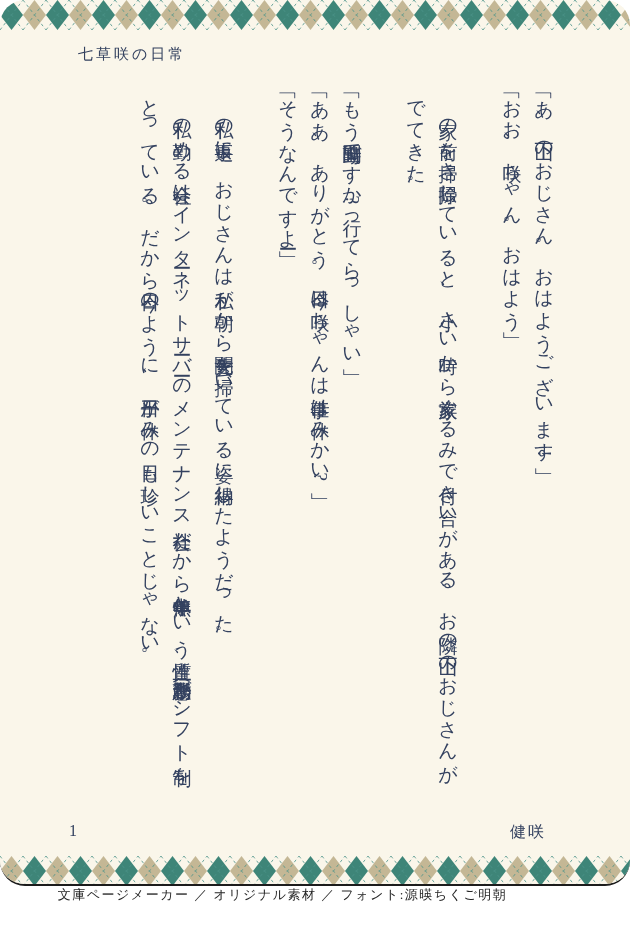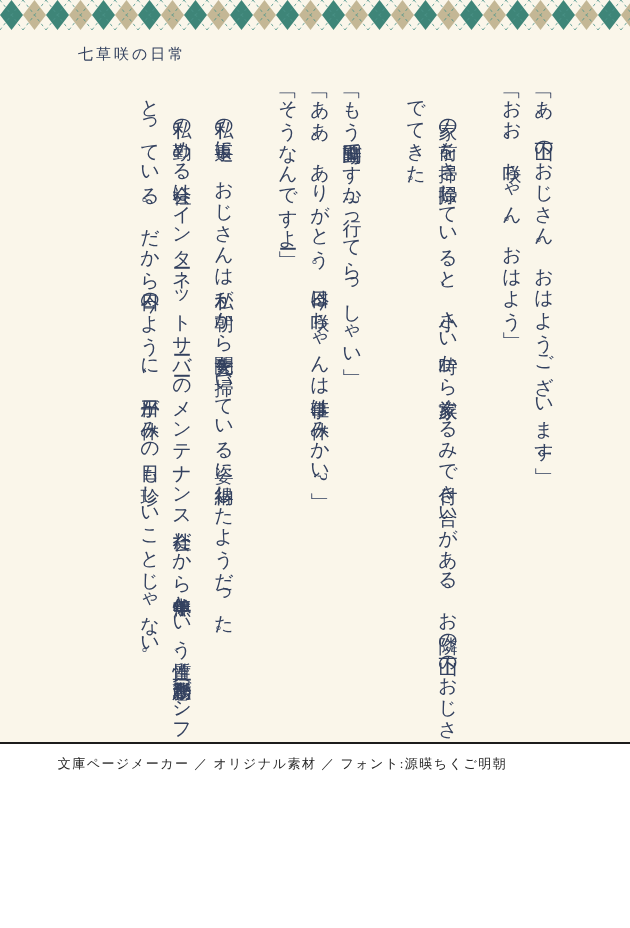--- a/index.html
+++ b/index.html
@@ -4,24 +4,25 @@
 <style>
   * { box-sizing: border-box; }
   html, body {
     margin: 0; padding: 0;
     width: 630px; height: 928px;
     background: var(--footer-bg, #ffffff);
     font-family: "Liberation Serif", "DejaVu Serif", serif;
   }
   .page {
     position: relative;
-    width: 630px; height: 744px;
+    width: 630px; height: 886px;
     background: var(--page-bg, #faf6ea);
     border-bottom: 2px solid var(--border-dark, #1c1c1c);
     overflow: hidden;
+    border-radius: 25px;
   }
   .band { position: absolute; left: 0; width: 630px; height: 30px; }
   .band svg { display: block; }
   .band-top { top: 0; }
   .band-bottom { top: 856px; }
   .page-title {
     position: absolute;
     left: 78px; top: 45px;
     font-size: 15px;
     letter-spacing: 3px;
@@ -54,21 +55,21 @@
   .author {
     position: absolute;
     right: 84px; top: 822px;
     font-size: 16px;
     letter-spacing: 2px;
     color: var(--ink, #33415f);
     margin-left: 8px;
   }
   .credit-bar {
     width: 565px; height: 40px;
-    display: flex; align-items: center; justify-content: center;
+    display: flex; justify-content: center;
     background: var(--footer-bg, #ffffff);
     font-size: 13px;
     letter-spacing: 1.5px;
     color: var(--credit-color, #262626);
   }
 </style>
 </head>
 <body>
 
 <div class="page">

